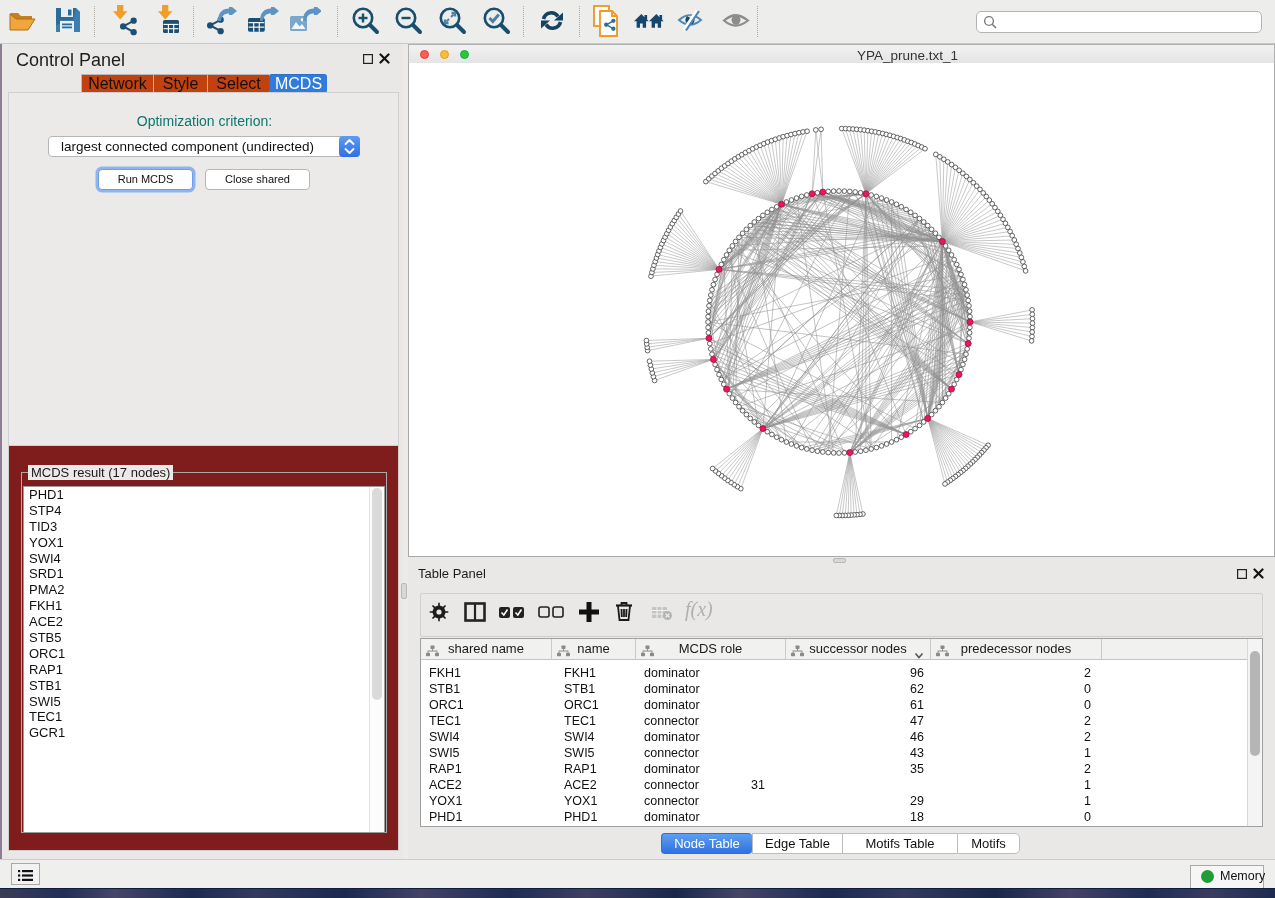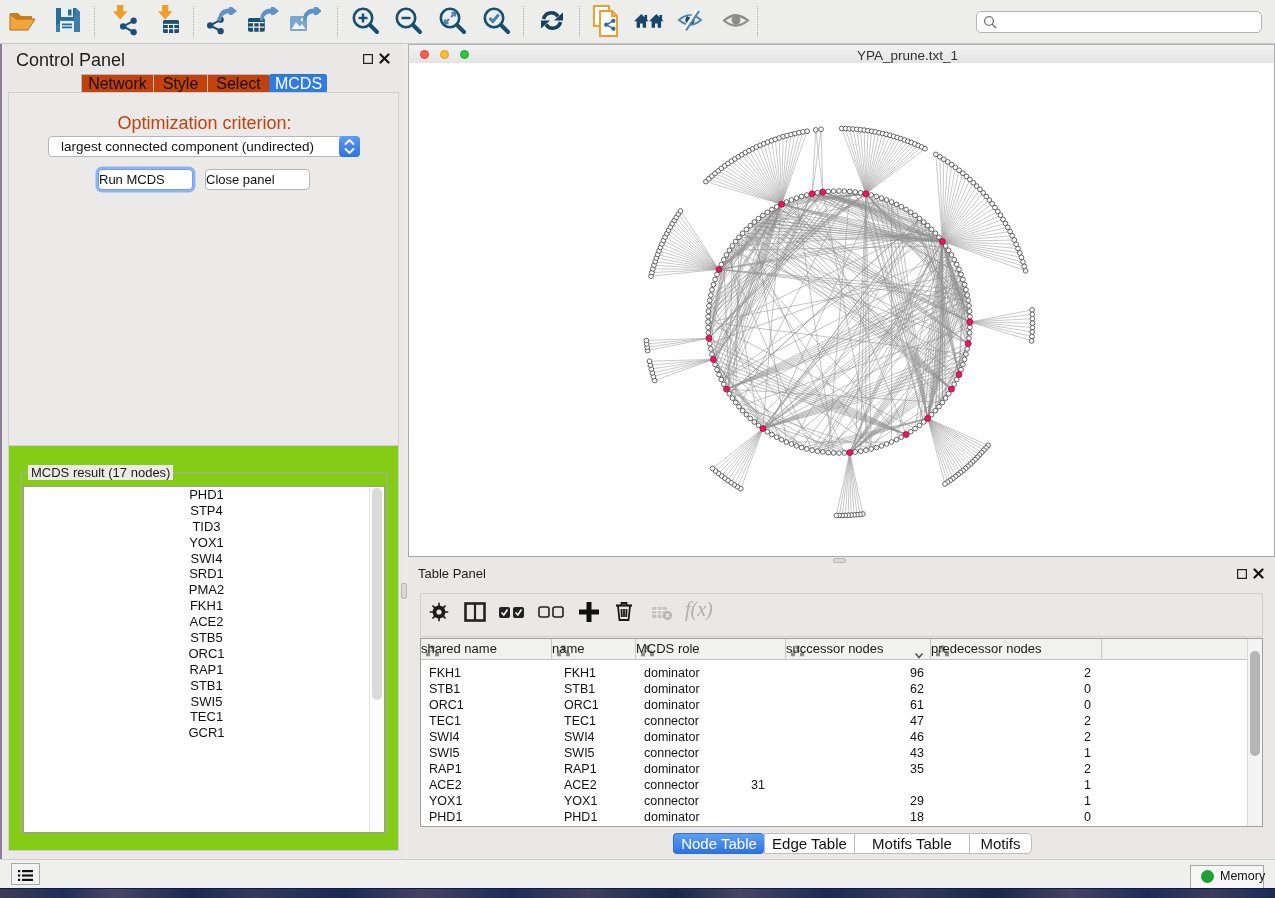--- a/index.html
+++ b/index.html
@@ -8,48 +8,48 @@
 #toolbar { left:0; top:0; width:1275px; height:44px; background:#ededec; border-bottom:1px solid #c9c9c9; }
 .tbsep { position:absolute; top:6px; height:31px; width:0; border-left:1px dotted #a9a9a9; }
 #searchbox { position:absolute; left:976px; top:11px; width:286px; height:22px; background:#fff; border:1px solid #b4b4b4; border-radius:5px; }
 
 #cpanel { left:0; top:44px; width:403px; height:842px; background:#e9e8e7; border-left:2px solid #8e7d96; }
 #cpanel .title { position:absolute; left:14px; top:6px; font-size:18px; color:#1d1d1d; }
 .wbtn { position:absolute; top:8px; font-size:12px; color:#111; }
 .tab { position:absolute; top:0; height:19px; background:#c2410c; border:1px solid #b9b9b9; border-right:none; color:#111; text-align:center; line-height:18px; }
 .tab.sel { background:#2f7cde; color:#fff; border-color:#2f6fc4; border-radius:3px; }
 #cpcontent { position:absolute; left:6px; top:48px; width:391px; height:354px; background:#ebeae9; border:1px solid #cfcfcf; }
-#cpresult { position:absolute; left:6px; top:402px; width:391px; height:405px; background:#84cc16; border:1px solid #cfcfcf; border-top:none;text-align:center; }
-#optlabel { position:absolute; left:0; top:20px; width:391px; text-align:center; font-size:18px; color:#c2410c; }
+#cpresult { position:absolute; left:6px; top:402px; width:391px; height:405px; background:#7f1d1d; border:1px solid #cfcfcf; border-top:none; }
+#optlabel { position:absolute; left:0; top:20px; width:391px; text-align:center; font-size:14px; color:#0f766e; }
 #dropdown { position:absolute; left:39px; top:43px; width:312px; height:21px; background:#fff; border:1px solid #b6b6b6; border-radius:4px; font-size:13.5px; color:#111; }
 #dd-cap { position:absolute; right:-1px; top:-1px; width:21px; height:21px; border-radius:4px; background:linear-gradient(#5e9cf5,#2f6fe3); }
-.btn { position:absolute; height:21px; background:#fff; border:1px solid #b6b6b6; border-radius:4px; font-size:13px; color:#111; line-height:19px; }
+.btn { position:absolute; height:21px; background:#fff; border:1px solid #b6b6b6; border-radius:4px; font-size:11px; color:#111; text-align:center; line-height:19px; }
 #runbtn { box-shadow:0 0 0 2.5px #8db4ee; border-color:#6f9fe8; }
 #groupbox { position:absolute; left:12px; top:26px; width:366px; height:361px; border:1px solid #a9a9a9; }
 #grouplabel { position:absolute; left:6px; top:-8px; background:#ebeae9; padding:0 3px; font-size:13px; color:#1a1a1a; }
 #mcdslist { position:absolute; left:1px; top:13px; width:362px; height:347px; background:#fff; border:1px solid #9b9b9b; font-size:13px; color:#111; }
 #mcdslist div { height:15.9px; padding-left:5px; }
 
 #netwin { left:408px; top:44px; width:867px; height:513px; }
 #nettitle { position:absolute; left:0; top:0; width:867px; height:31px; background:linear-gradient(#f2f2f2,#dcdcdc); border:1px solid #b0b0b0; border-bottom:1px solid #a8a8a8; }
 #netcanvas { position:absolute; left:0; top:19px; width:867px; height:494px; background:#fff; border:1px solid #a8a8a8; border-top:none; }
 .light { position:absolute; top:5px; width:9px; height:9px; border-radius:50%; }
 #nettitletext { position:absolute; top:3px; left:65px; width:867px; text-align:center; font-size:13.5px; color:#333; }
 
 #tpanel { left:408px; top:557px; width:867px; height:329px; background:#e9e8e7; }
 #tpanel .title { position:absolute; left:10px; top:9px; font-size:13px; color:#1d1d1d; }
 #ttool { position:absolute; left:12px; top:36px; width:843px; height:44px; background:#e9e8e7; border:1px solid #cfcfcf; border-radius:2px; }
 #ttable { position:absolute; left:12px; top:81px; width:843px; height:189px; background:#fff; border:1px solid #a0a0a0; }
 #thead { position:absolute; left:0; top:0; width:841px; height:21px; background:#f1f1f0; border-bottom:1px solid #c4c4c4; font-size:13px; color:#1a1a1a; }
-.hcol { position:absolute; top:0; height:21px; border-right:1px solid #c9c9c9; text-align:left; line-height:20px; }
+.hcol { position:absolute; top:0; height:21px; border-right:1px solid #c9c9c9; text-align:center; line-height:20px; }
 .trow { position:absolute; left:0; width:820px; height:16px; font-size:12.5px; color:#111; }
 .trow span { position:absolute; top:1px; }
 #tscroll { position:absolute; right:0px; top:0; width:15px; height:187px; background:#f4f4f4; border-left:1px solid #d8d8d8; }
 #tthumb { position:absolute; left:2px; top:12px; width:10px; height:105px; background:#b5b5b5; border-radius:5px; }
-.btab { position:absolute; top:0; height:21px; background:#fff; border:1px solid #bdbdbd; border-right:none; font-size:15px; color:#111; text-align:center; line-height:20px;margin-left:12px; }
+.btab { position:absolute; top:0; height:21px; background:#fff; border:1px solid #bdbdbd; border-right:none; font-size:13px; color:#111; text-align:center; line-height:20px; }
 .btab.sel { background:linear-gradient(#5e9ff0,#2e72e3); color:#fff; border-radius:4px; border-color:#2e6fd8; }
 
 #statusbar { left:0; top:859px; width:1275px; height:29px; background:#efefee; border-top:1px solid #cccccc; }
 #memrybtn { position:absolute; left:1190px; top:5px; width:74px; height:38px; background:#f6f6f6; border:1px solid #a9a9a9; font-size:12.5px; color:#111; }
 #listbtn { position:absolute; left:11px; top:3px; width:29px; height:22px; background:#f2f2f2; border:1px solid #a9a9a9; }
 #wallpaper { left:0; top:888px; width:1275px; height:10px; border-top:1px solid #0e1c40;
 background:linear-gradient(90deg,#3d3c57 0%,#212e55 5%,#474566 9%,#1c2a50 15%,#343a5c 20%,#1a2950 27%,#454264 33%,#1e2c53 40%,#3f3f60 46%,#192848 53%,#474566 58%,#1c2a50 65%,#343a5c 71%,#192848 78%,#454264 84%,#1e2c53 90%,#3a3c5e 95%,#1c2a50 100%); }
 </style></head>
 <body>
 <div class="abs" id="toolbar"></div>
@@ -243,21 +243,21 @@
     <div id="dropdown">
         <span style="position:absolute;left:12px;top:2px">largest connected component (undirected)</span>
       <div id="dd-cap"><svg width="21" height="21" viewBox="0 0 21 21">
             <g fill="none" stroke="#fff" stroke-width="1.8" stroke-linecap="round" stroke-linejoin="round">
               <path d="M6.5 8 L10.5 4 L14.5 8"></path>
               <path d="M6.5 13 L10.5 17 L14.5 13"></path>
             </g>
           </svg></div>
     </div>
     <div class="btn" id="runbtn" style="left:89px;top:76px;width:95px">Run MCDS</div>
-    <div class="btn" style="left:196px;top:76px;width:105px">Close panel</div>
+    <div class="btn" style="left:196px;top:76px;width:105px">Close shared</div>
   </div>
   <div id="cpresult">
     <div id="groupbox">
       <div id="grouplabel">MCDS result (17 nodes)</div>
       <div id="mcdslist">
           <div>PHD1</div>
           <div>STP4</div>
           <div>TID3</div>
           <div>YOX1</div>
           <div>SWI4</div>

